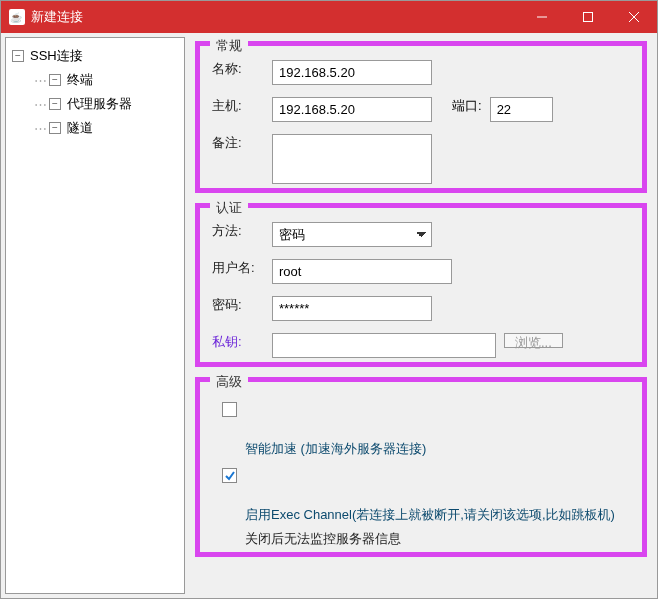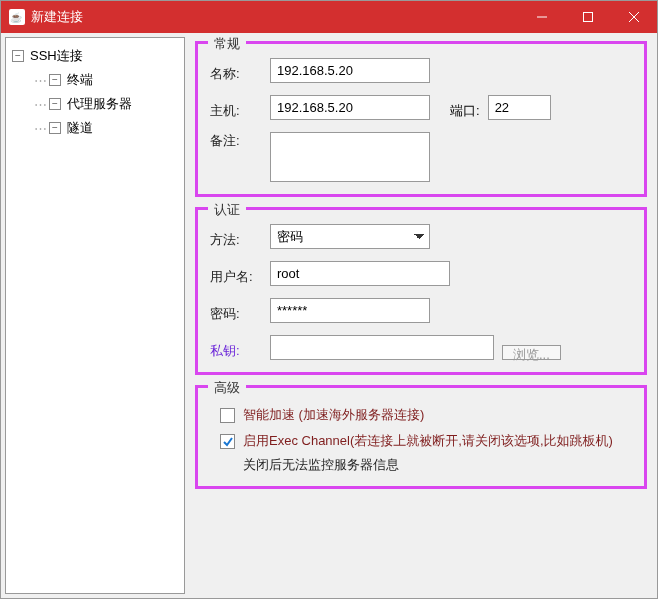--- a/index.html
+++ b/index.html
@@ -12,42 +12,42 @@
     .ctrl-btn { width: 46px; height: 100%; display: flex; align-items: center; justify-content: center; cursor: pointer; }
     .ctrl-icon { stroke: #fff; stroke-width: 1; fill: none; }
     .content { flex: 1; display: flex; background: #f0f0f0; }
     .sidebar { width: 180px; background: #fff; border-right: 1px solid #999; padding: 6px 0; margin: 4px 0 4px 4px; border: 1px solid #999; }
     .tree { list-style: none; padding: 0 6px; }
     .tree-item { padding: 3px 0 3px 0; display: flex; align-items: center; cursor: pointer; white-space: nowrap; }
     .tree-item.child { padding-left: 18px; }
     .tree-toggle { width: 12px; height: 12px; border: 1px solid #888; display: inline-flex; align-items: center; justify-content: center; margin-right: 6px; font-size: 10px; line-height: 1; color: #555; background: #fff; }
     .tree-conn { color: #999; margin-right: 2px; margin-left: 4px; }
     .main { flex: 1; padding: 8px 10px 10px 10px; overflow: hidden; }
-    .group { border: 3px solid #d946ef; margin-bottom: 10px; padding: 14px 12px 12px 12px; position: relative; background: #f0f0f0; }
+    .group { border: 5px solid #d946ef; margin-bottom: 10px; padding: 14px 12px 4px 12px; position: relative; background: #f0f0f0; }
     .group-title { position: absolute; top: -9px; left: 10px; background: #f0f0f0; padding: 0 6px; color: #333; }
-    .row { display: flex; align-items: flex-end; margin-bottom: 12px; }
+    .row { display: flex; align-items: flex-start; margin-bottom: 12px; }
     .row:last-child { margin-bottom: 0; }
     .label { width: 60px; color: #222; }
     .label.disabled { color: #6d28d9; }
     input[type=text], input[type=password], select, textarea { border: 1px solid #999; padding: 3px 6px; background: #fff; font-size: 13px; height: 25px; }
     textarea { height: 50px; resize: none; }
     .w-long { width: 160px; }
     .w-port-label { margin-left: 20px; margin-right: 8px; }
     .w-port { width: 63px; }
     .w-sel { width: 160px; }
     .w-user { width: 180px; }
     .w-pass { width: 160px; }
     .w-key { width: 224px; }
     .browse-btn { height: 15px; padding: 0 10px; border: 1px solid #999; background: #f7f7f7; margin-left: 8px; color: #999; cursor: default; }
     select { appearance: none; padding-right: 22px; background-image: linear-gradient(45deg, transparent 50%, #333 50%), linear-gradient(135deg, #333 50%, transparent 50%); background-position: right 10px center, right 5px center; background-size: 5px 5px, 5px 5px; background-repeat: no-repeat; }
     .checkbox-row { display: flex; align-items: flex-start; padding: 4px 0 4px 10px; }
     .checkbox-box { width: 15px; height: 15px; border: 1px solid #888; background: #fff; margin-right: 8px; margin-top: 2px; display: inline-flex; align-items: center; justify-content: center; flex-shrink: 0; }
     .checkbox-box.checked svg { display: block; }
     .checkbox-box svg { display: none; }
-    .checkbox-label { color: #7f1d1d; }
+    .checkbox-label { color: #0c4a6e; margin-top: 40px; }
     .subtext { color: #222; margin-left: 33px; padding-top: 2px; }
   </style>
 </head>
 <body>
 
 <div class="window">
   <div class="titlebar">
     <span class="titlebar-icon">☕</span>
     <span class="titlebar-title">新建连接</span>
     <div class="titlebar-controls">

